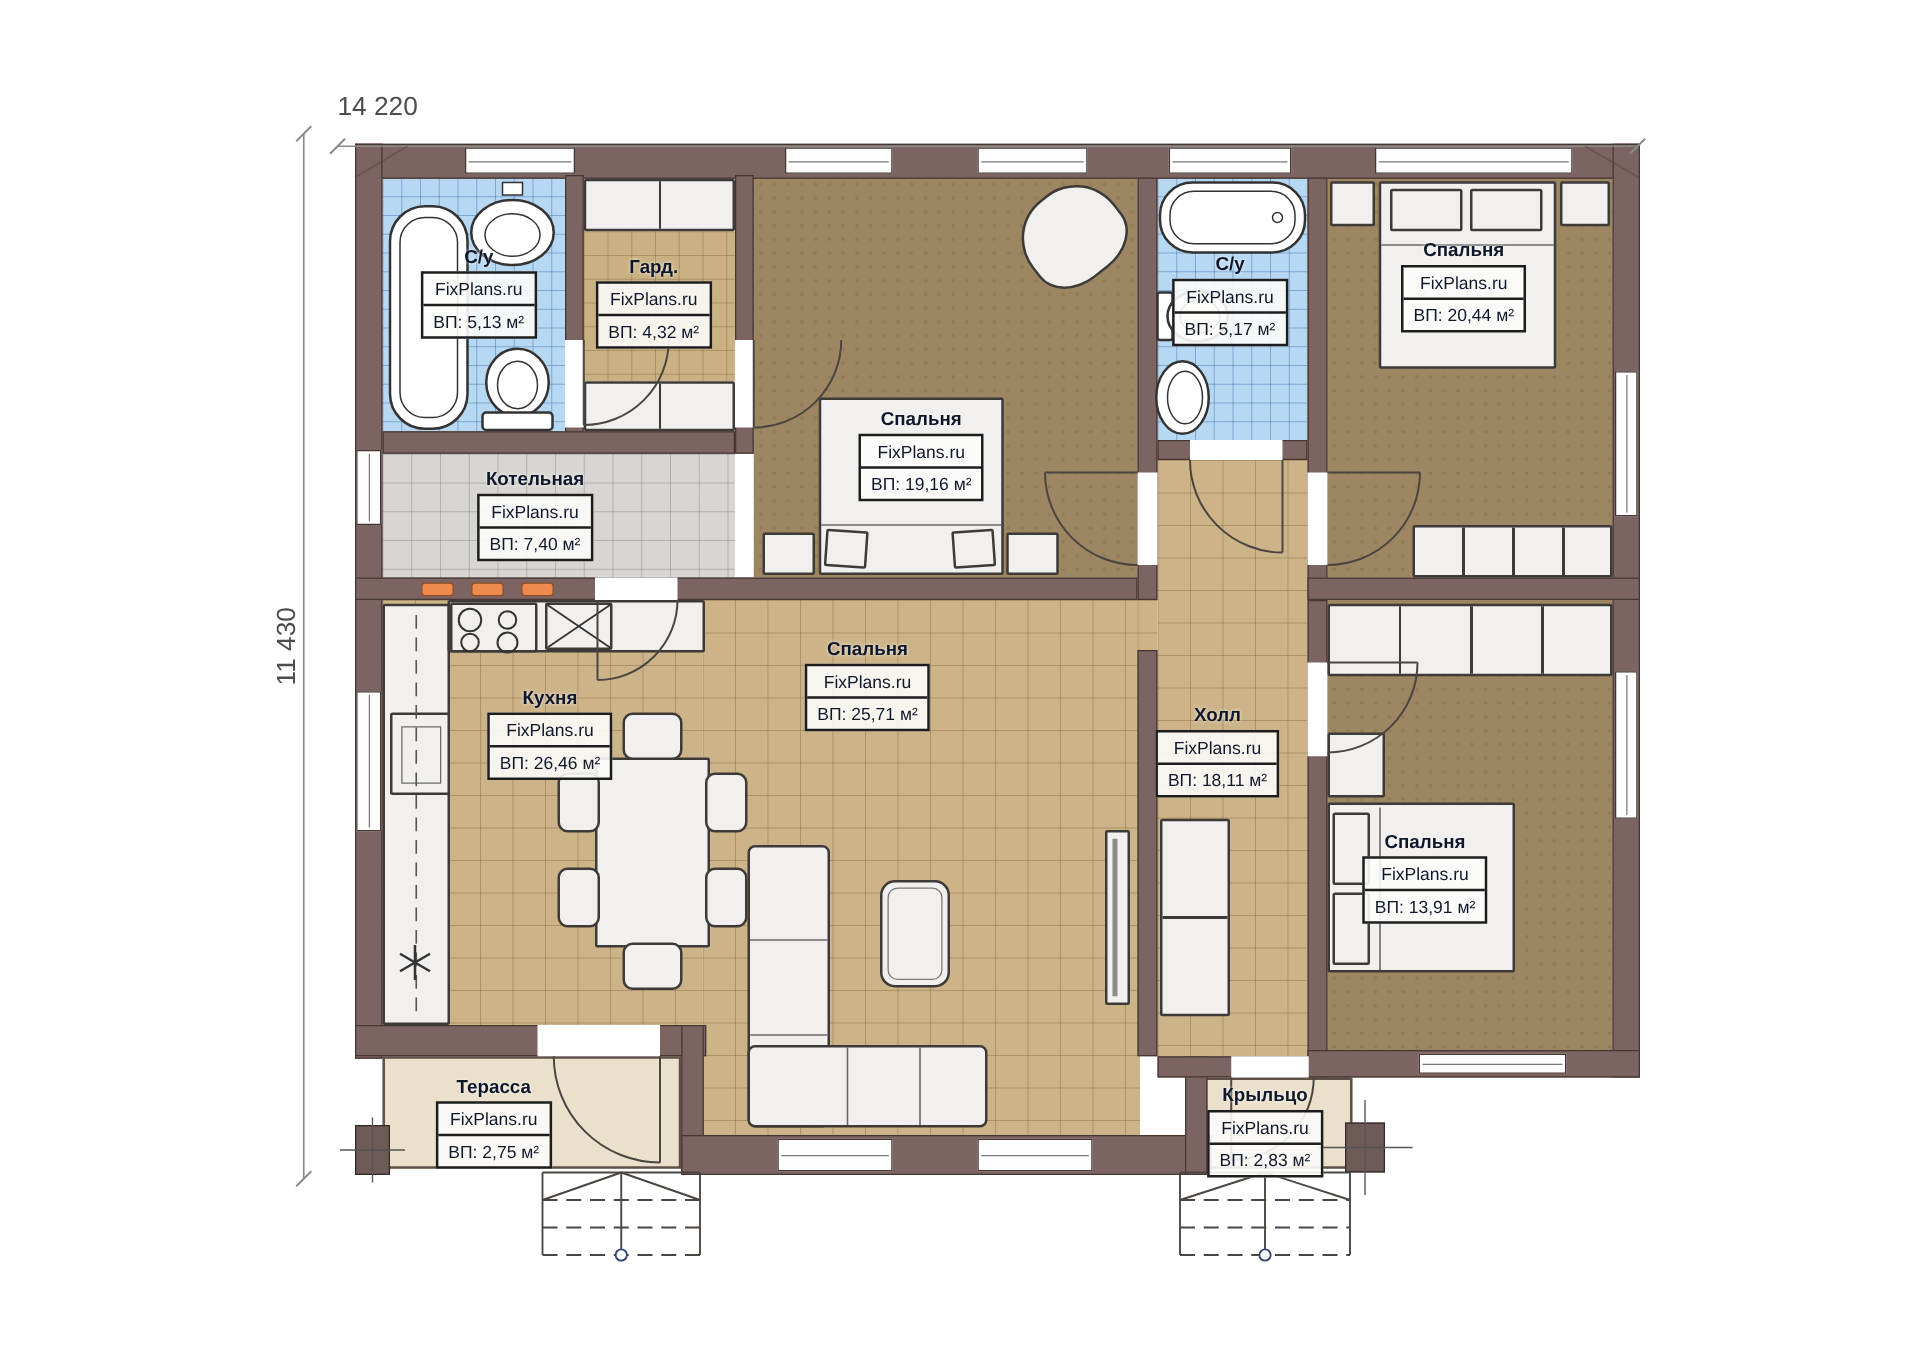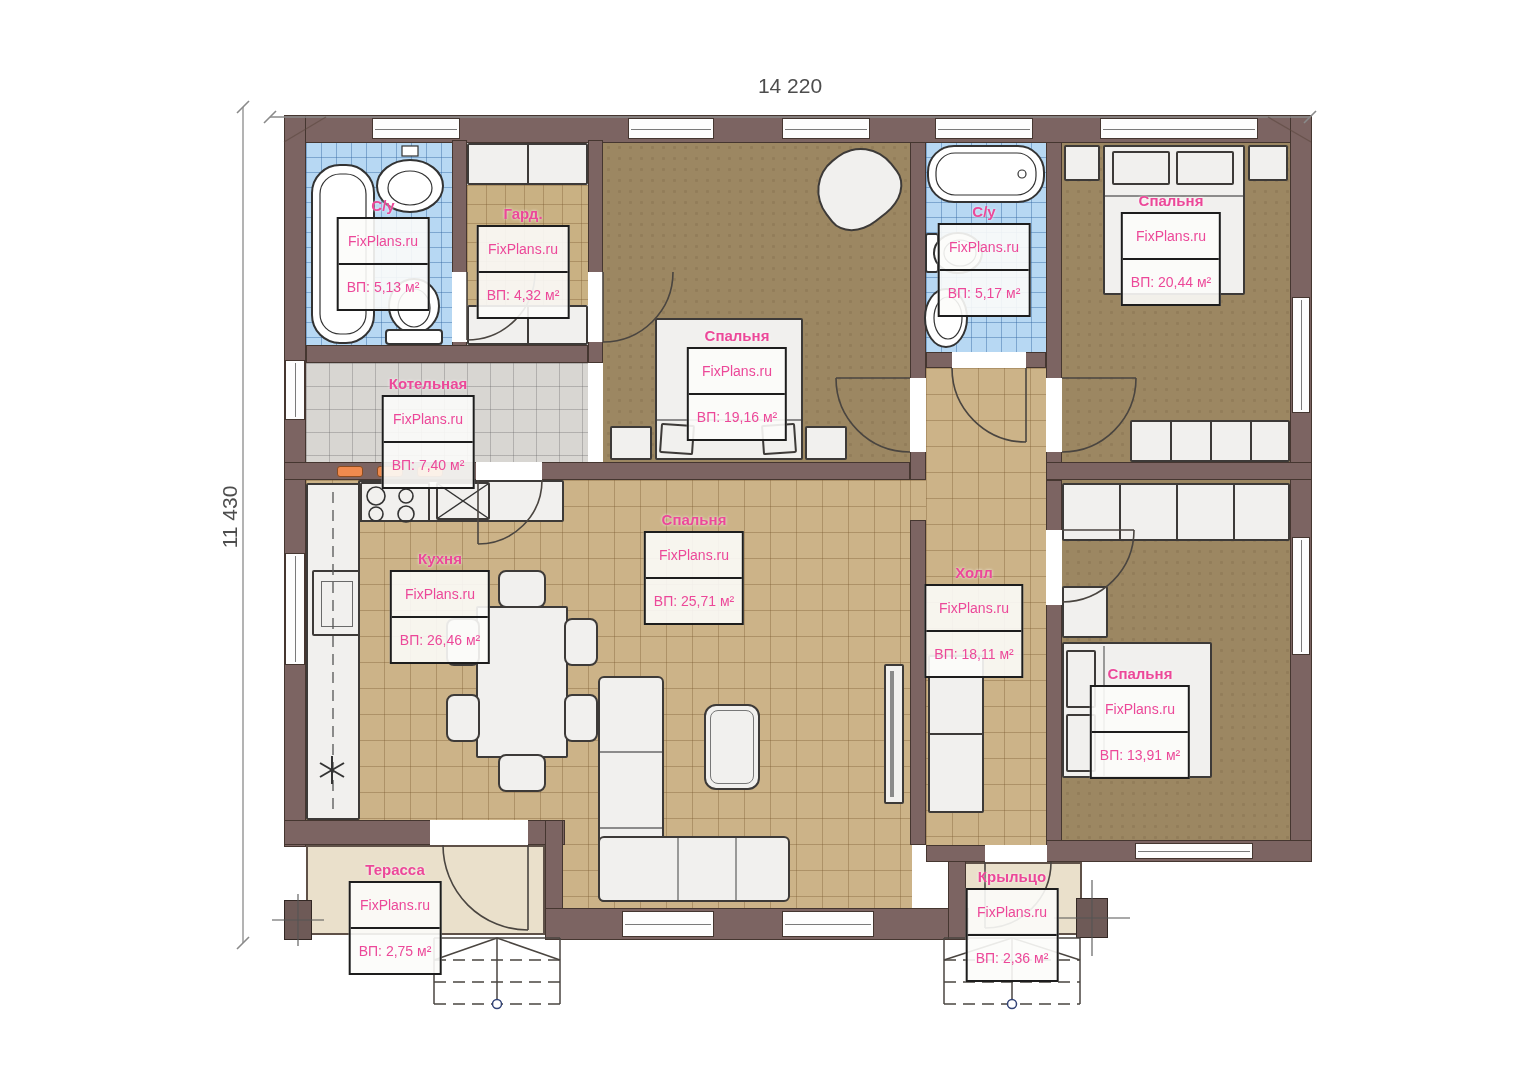--- a/index.html
+++ b/index.html
@@ -13,34 +13,34 @@
   .tileG{background-color:#d8d6d2;background-image:linear-gradient(rgba(105,105,105,.35) 1px,transparent 1px),linear-gradient(90deg,rgba(105,105,105,.35) 1px,transparent 1px);background-size:23px 23px;}
   .brown{background-color:#9c8762;background-image:radial-gradient(rgba(60,40,15,.10) 18%,transparent 19%);background-size:11px 11px;}
   .beige{background-color:#eae0cb;border:2px solid #5f5148;}
   .gap{position:absolute;background:#fff;}
   .furn{position:absolute;background:#f1f0ee;border:2px solid #3d3a38;box-sizing:border-box;border-radius:2px;}
   .col{position:absolute;background:#6e5a57;border:1px solid #332824;box-sizing:border-box;}
   .rad{position:absolute;background:#ef8a4e;border:1px solid #8d4c20;border-radius:3px;}
   .win{position:absolute;background:#fdfdfd;border:1px solid #453630;box-sizing:border-box;}
   .win-h::after{content:"";position:absolute;left:2px;right:2px;top:50%;height:1px;background:#7a7a7a;}
   .win-v::after{content:"";position:absolute;top:2px;bottom:2px;left:50%;width:1px;background:#7a7a7a;}
-  .room-label{position:absolute;z-index:50;transform:translateX(-50%);text-align:center;color:#ec4899;}
+  .room-label{position:absolute;z-index:50;transform:translateX(-50%);text-align:center;color:#0f172a;}
   .rl-title{font-weight:bold;font-size:15px;margin-bottom:3px;text-shadow:0 0 3px rgba(255,255,255,.85);}
   .rl-box{border:2px solid #1d1d1d;background:rgba(252,252,250,.9);display:inline-block;}
-  .rl-row{padding:14px 8px;font-size:14px;white-space:nowrap;}
+  .rl-row{padding:4px 8px;font-size:14px;white-space:nowrap;}
   .rl-row + .rl-row{border-top:2px solid #1d1d1d;}
   .dim{position:absolute;color:#4d4d4d;font-size:21px;}
   svg.overlay{position:absolute;left:0;top:0;z-index:40;pointer-events:none;}
 </style>
 </head>
 <body>
 
 <div id="canvas">
 
-  <div class="dim" style="left:270px;top:74px;width:1040px;text-align:center;">14 220</div>
+  <div class="dim" style="left:270px;top:74px;width:1040px;">14 220</div>
   <div class="dim" style="left:170px;top:505px;width:120px;text-align:center;transform:rotate(-90deg);">11 430</div>
 
   <div class="fl tileB" style="left:306px;top:142px;width:146px;height:203px;"></div>
   <div class="fl tileW" style="left:467px;top:185px;width:121px;height:120px;"></div>
   <div class="fl brown" style="left:603px;top:142px;width:307px;height:320px;"></div>
   <div class="fl tileB" style="left:926px;top:142px;width:120px;height:210px;"></div>
   <div class="fl brown" style="left:1062px;top:142px;width:228px;height:320px;"></div>
   <div class="fl tileG" style="left:306px;top:363px;width:282px;height:99px;"></div>
   <div class="fl tileT" style="left:306px;top:480px;width:256px;height:340px;"></div>
   <div class="fl tileT" style="left:562px;top:480px;width:350px;height:428px;"></div>
@@ -186,21 +186,21 @@
   <div class="room-label" style="left:1140px;top:665px;">
     <div class="rl-title">Спальня</div>
     <div class="rl-box"><div class="rl-row">FixPlans.ru</div><div class="rl-row">ВП: 13,91 м²</div></div>
   </div>
   <div class="room-label" style="left:395px;top:861px;">
     <div class="rl-title">Терасса</div>
     <div class="rl-box"><div class="rl-row">FixPlans.ru</div><div class="rl-row">ВП: 2,75 м²</div></div>
   </div>
   <div class="room-label" style="left:1012px;top:868px;">
     <div class="rl-title">Крыльцо</div>
-    <div class="rl-box"><div class="rl-row">FixPlans.ru</div><div class="rl-row">ВП: 2,36 м²</div></div>
+    <div class="rl-box"><div class="rl-row">FixPlans.ru</div><div class="rl-row">ВП: 2,83 м²</div></div>
   </div>
 
   <svg class="overlay" width="1528" height="1080" viewBox="0 0 1528 1080">
 
     <g stroke="#8a8a8a" stroke-width="1.3">
       <line x1="270" y1="117" x2="1310" y2="117"></line>
       <line x1="243" y1="107" x2="243" y2="943"></line>
       <line x1="264" y1="123" x2="276" y2="111" stroke-width="1.6"></line>
       <line x1="1304" y1="123" x2="1316" y2="111" stroke-width="1.6"></line>
       <line x1="237" y1="113" x2="249" y2="101" stroke-width="1.6"></line>

